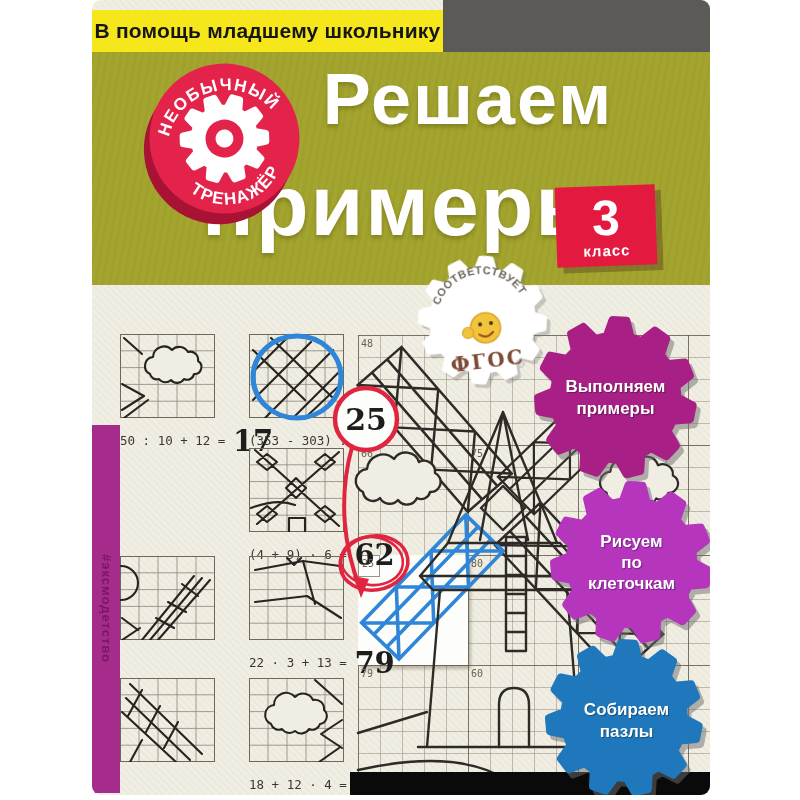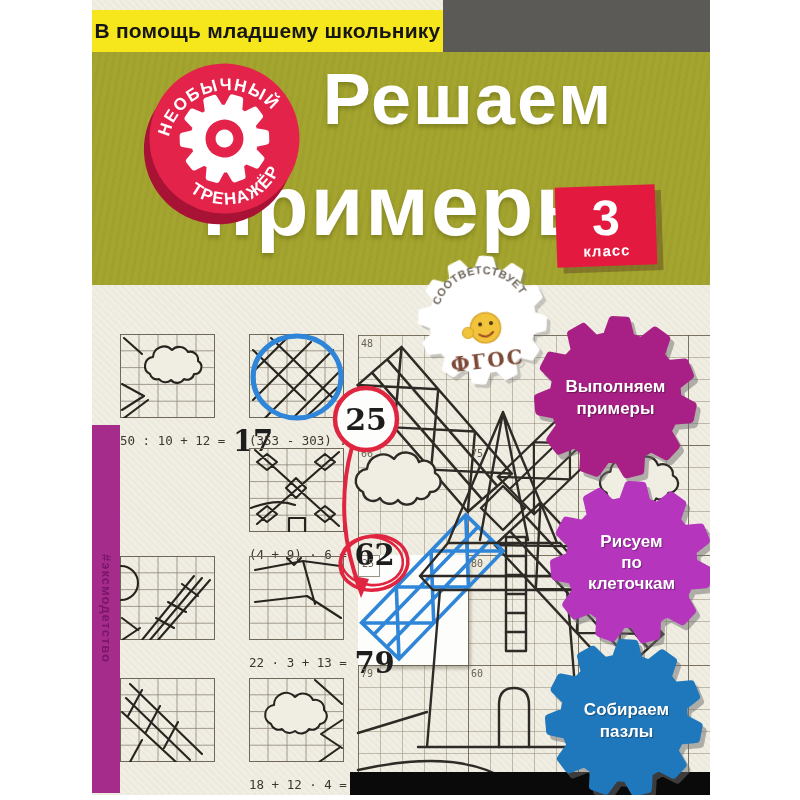--- a/index.html
+++ b/index.html
@@ -2,21 +2,21 @@
 <html><head>
 <meta charset="utf-8">
 <style>
   html,body{margin:0;padding:0;background:#fff;}
   .page{position:relative;width:800px;height:800px;background:#fff;overflow:hidden;
         font-family:"Liberation Sans",sans-serif;}
   .abs{position:absolute;}
   .cover{position:absolute;left:92px;top:0;width:618px;height:795px;overflow:hidden;
          background:#f0ede2;
          background-image:repeating-linear-gradient(45deg,rgba(120,110,90,.04) 0 2px,transparent 2px 5px),
-                          repeating-linear-gradient(-45deg,rgba(255,255,255,.05) 0 3px,transparent 3px 6px);}
+                          repeating-linear-gradient(-45deg,rgba(255,255,255,.05) 0 3px,transparent 3px 6px);border-radius:9px;}
   .band-yellow{left:0;top:10px;width:351px;height:42px;background:#f6e71c;display:flex;align-items:center;justify-content:center;}
   .band-yellow span{font-size:21px;font-weight:bold;color:#161616;letter-spacing:.2px;}
   .band-gray{left:351px;top:0;width:267px;height:52px;background:#5b5a56;}
   .band-olive{left:0;top:52px;width:618px;height:233px;background:#a4a52e;
         background-image:repeating-linear-gradient(100deg,rgba(0,0,0,.03) 0 3px,transparent 3px 7px);}
   .title-line{color:#fff;font-weight:bold;text-shadow:0 3px 4px rgba(70,70,10,.35);letter-spacing:2px;white-space:nowrap;}
   #title1{left:186px;top:58px;width:380px;text-align:center;font-size:72px;}
   #title2{left:110px;top:156px;width:390px;text-align:center;font-size:86px;}
   .grade{left:464px;top:186px;width:100px;height:80px;background:#e41940;transform:rotate(-2deg);
          box-shadow:6px 6px 0 rgba(60,20,25,.30);display:flex;flex-direction:column;align-items:center;justify-content:center;}

